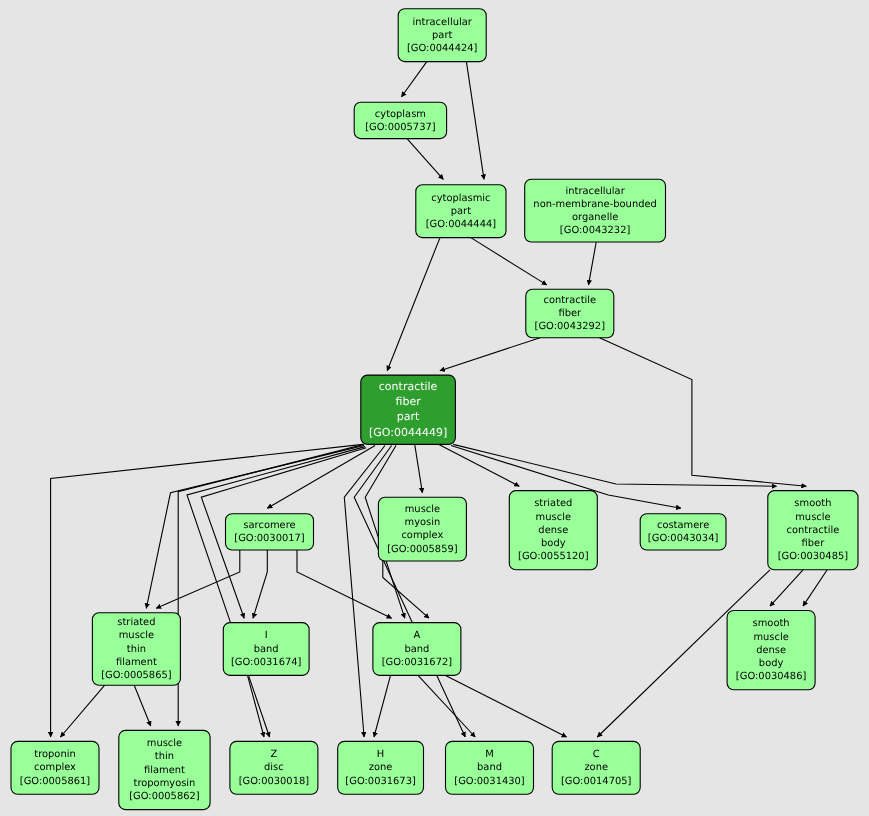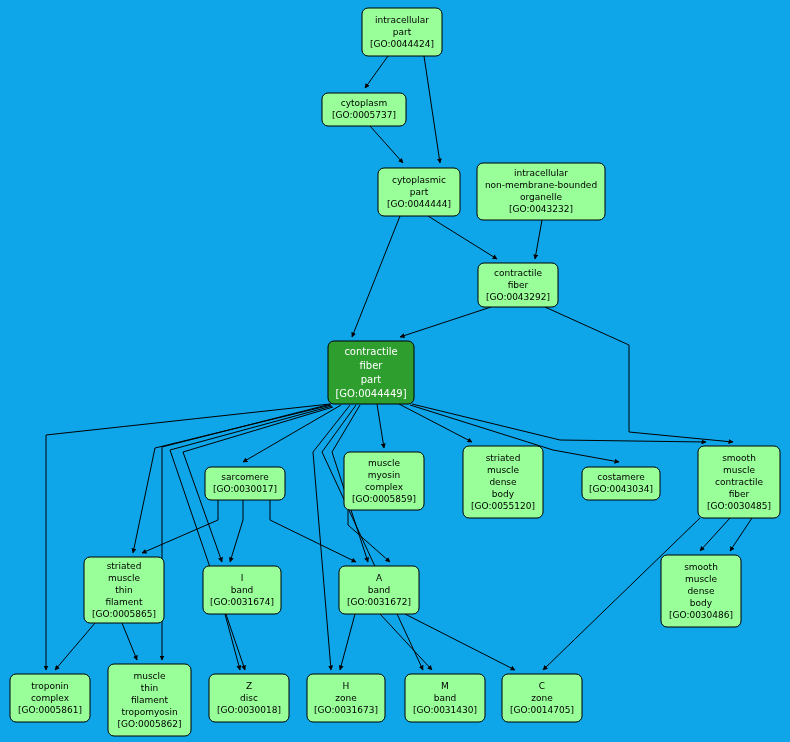--- a/index.html
+++ b/index.html
@@ -4,21 +4,21 @@
 <style>
   html, body {
     margin: 0;
     padding: 0;
     background: #ffffff;
   }
   #canvas-wrap {
     position: relative;
     width: 790px;
     height: 742px;
-    background: #0ea5e9;
+    background: #e5e5e5;
     overflow: hidden;
     font-family: "DejaVu Sans", sans-serif;
   }
   svg#graph {
     position: absolute;
     left: 0;
     top: 0;
     width: 790px;
     height: 742px;
     display: block;

